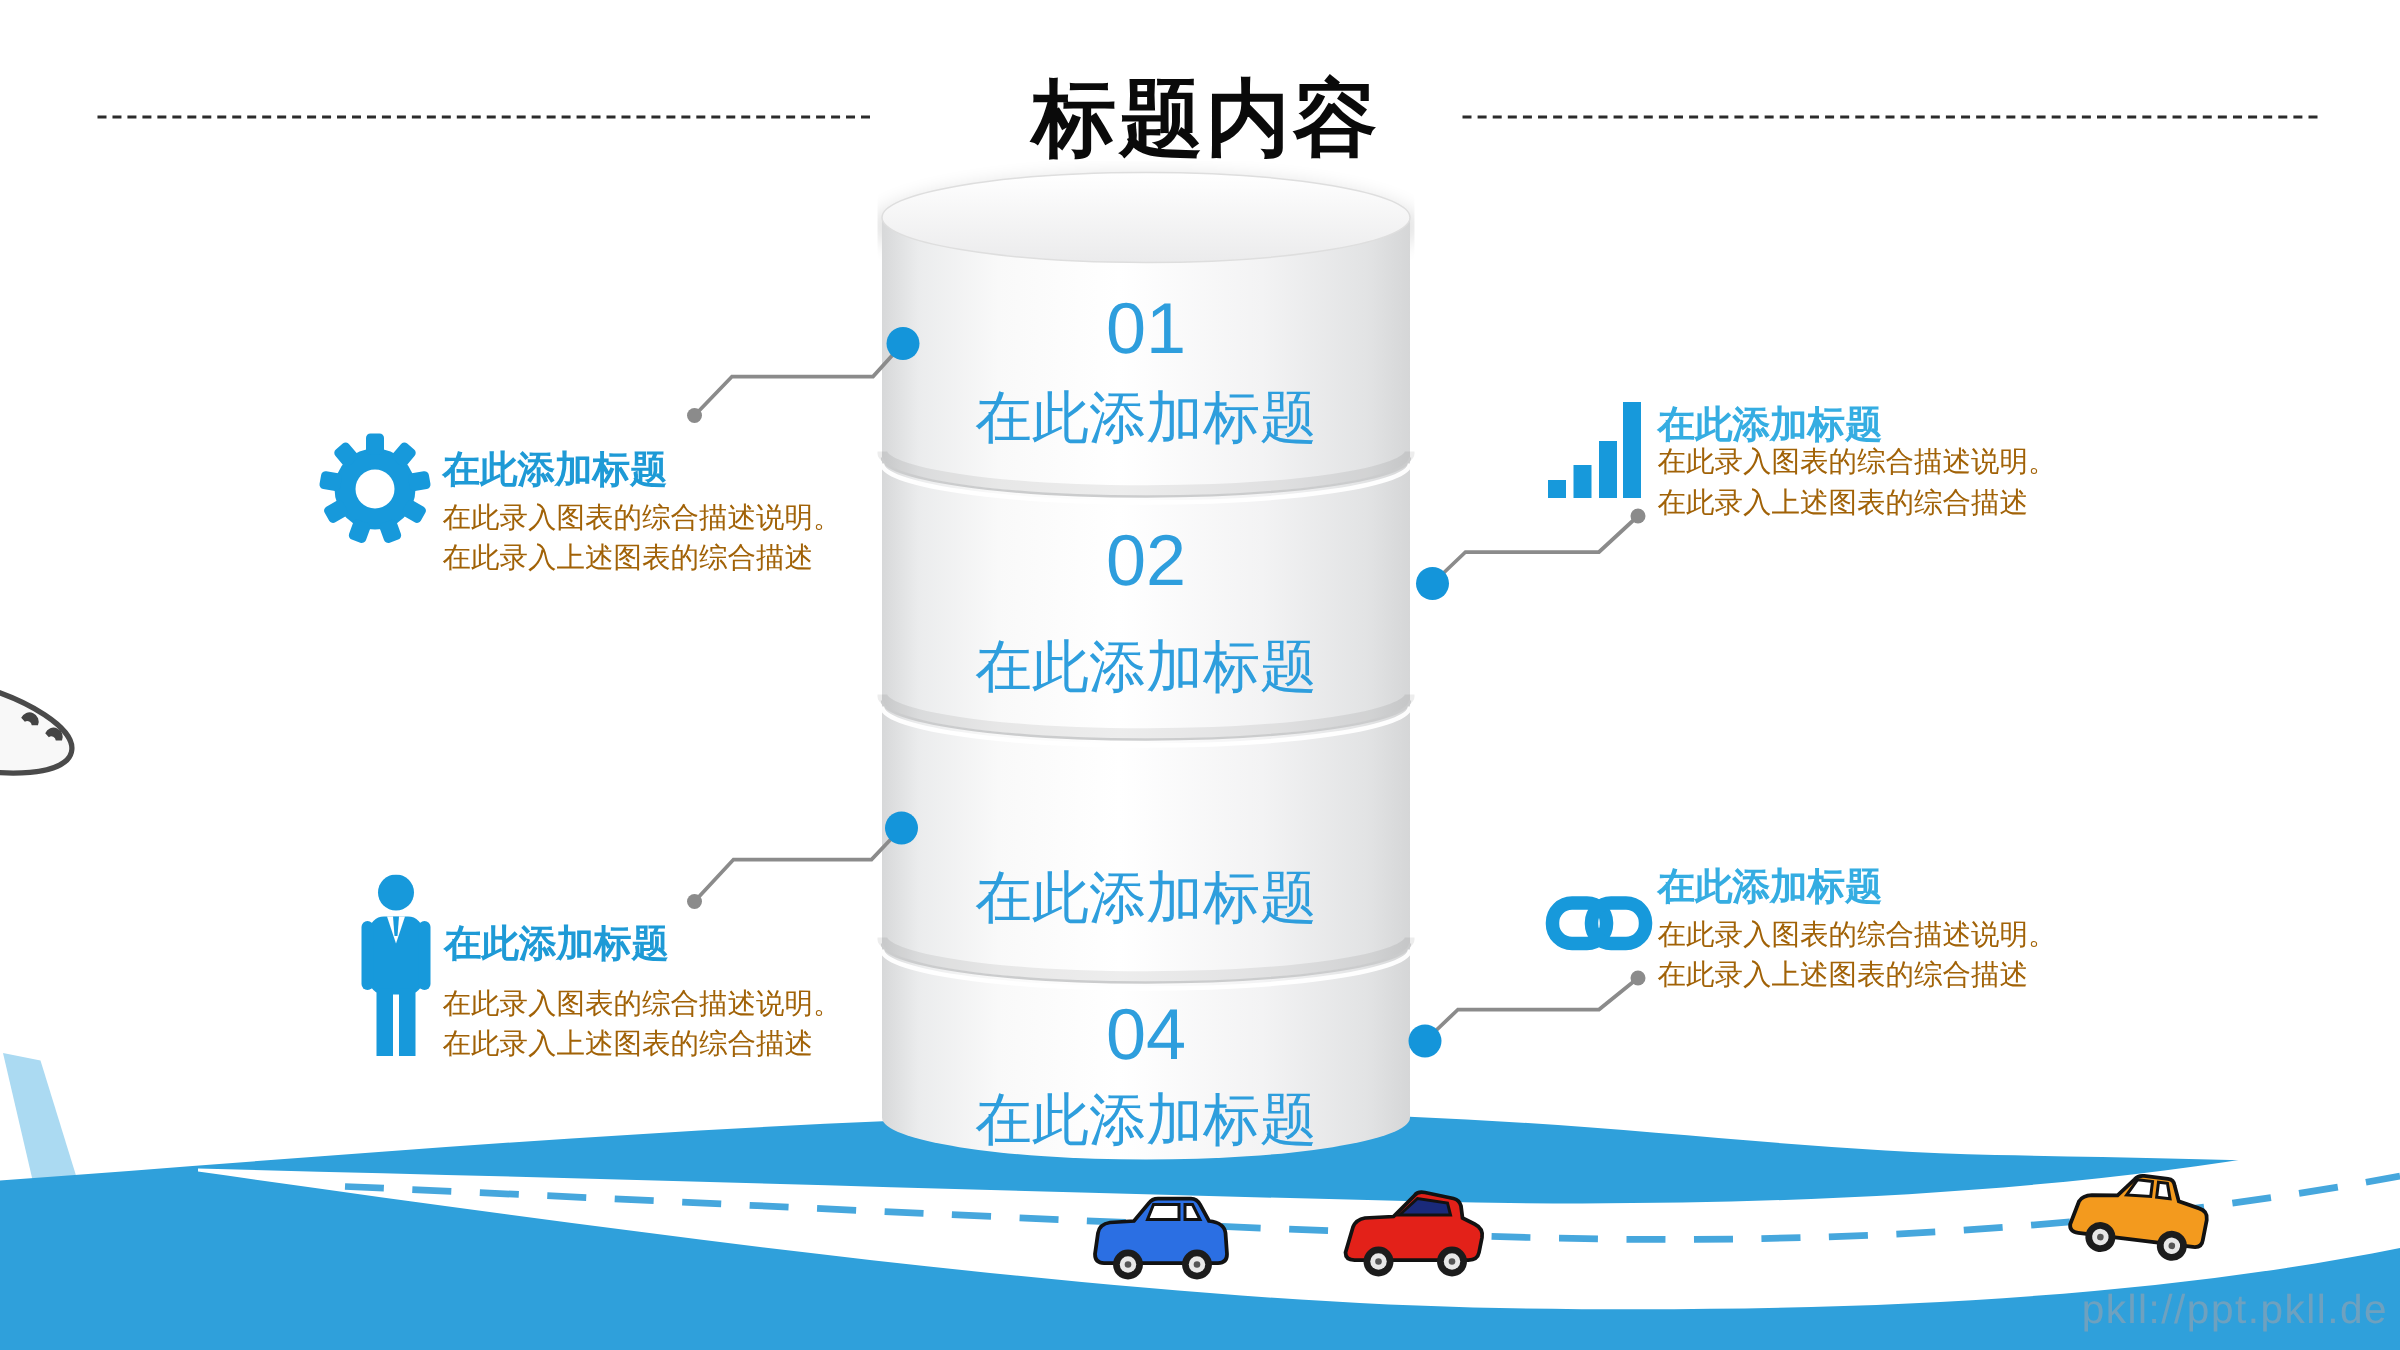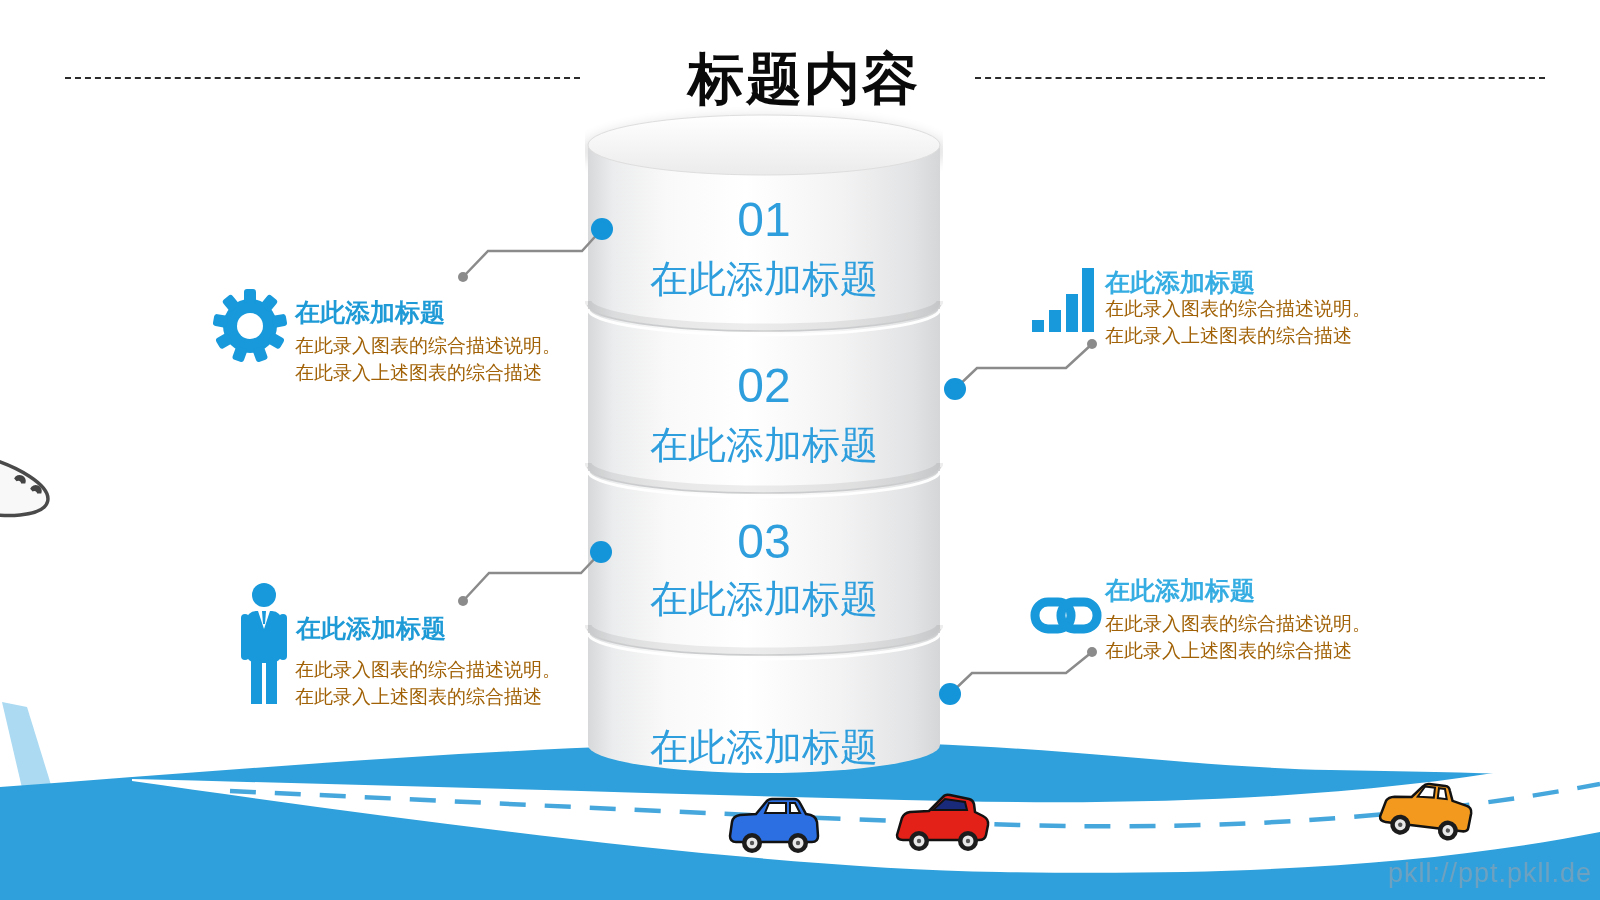--- a/index.html
+++ b/index.html
@@ -18,21 +18,21 @@
   .dash-left{left:65px;width:515px;}
   .dash-right{left:975px;width:570px;}
   
   .bg-svg,.conn-svg{position:absolute;left:0;top:0;width:1600px;height:900px;pointer-events:none;}
   .cyl-svg{position:absolute;left:585px;top:105px;width:358px;height:700px;}
   
   .cyl-sec{position:absolute;left:588px;width:352px;text-align:center;color:#2e9edd;margin-top:24px;}
   .cyl-num{font-size:48px;line-height:56px;font-weight:400;}
   .cyl-title{font-size:38px;line-height:46px;font-weight:400;}
   .num-1{top:168px;} .ttl-1{top:232px;}
-  .num-2{top:334px;} .ttl-2{top:398px;}
+  .num-2{top:323px;} .ttl-2{top:398px;}
   .num-3{top:490px;} .ttl-3{top:552px;}
   .num-4{top:639px;} .ttl-4{top:700px;}
   
   .co-title{position:absolute;font-size:25px;font-weight:bold;white-space:nowrap;}
   .co-body{position:absolute;font-size:19px;line-height:27px;color:#a16207;white-space:nowrap;}
   .blue-dk{color:#1e9ad6;}
   .blue-lt{color:#35ade2;}
   .icon{position:absolute;}
   
   .watermark{
@@ -133,22 +133,22 @@
       <path d="M3,520 A176,26 0 0 0 355,520" stroke="rgba(0,0,0,0.07)" stroke-width="7"></path>
       <path d="M3,524 A176,26 0 0 0 355,524" stroke="#cbcccd" stroke-width="1.6"></path>
       <path d="M3,528 A176,26 0 0 0 355,528" stroke="rgba(255,255,255,0.95)" stroke-width="3"></path>
     </g>
   </svg>
 
   <div class="cyl-sec cyl-num abs num-1">01</div>
   <div class="cyl-sec cyl-title abs ttl-1">在此添加标题</div>
   <div class="cyl-sec cyl-num abs num-2">02</div>
   <div class="cyl-sec cyl-title abs ttl-2">在此添加标题</div>
-  <div class="cyl-sec cyl-num abs num-3">03</div>
   <div class="cyl-sec cyl-title abs ttl-3">在此添加标题</div>
+  <div class="cyl-sec cyl-num abs num-4">04</div>
   <div class="cyl-sec cyl-title abs ttl-4">在此添加标题</div>
 
   <svg class="conn-svg" viewBox="0 0 1600 900">
     <g fill="none" stroke="#8b8b8b" stroke-width="2.5">
       <polyline points="602,229 582,251 488,251 463,277"></polyline>
       <polyline points="955,389 977,368 1066,368 1092,344"></polyline>
       <polyline points="601,552 581,573 489,573 463,601"></polyline>
       <polyline points="950,694 972,673 1066,673 1092,652"></polyline>
     </g>
     <g fill="#8b8b8b">

